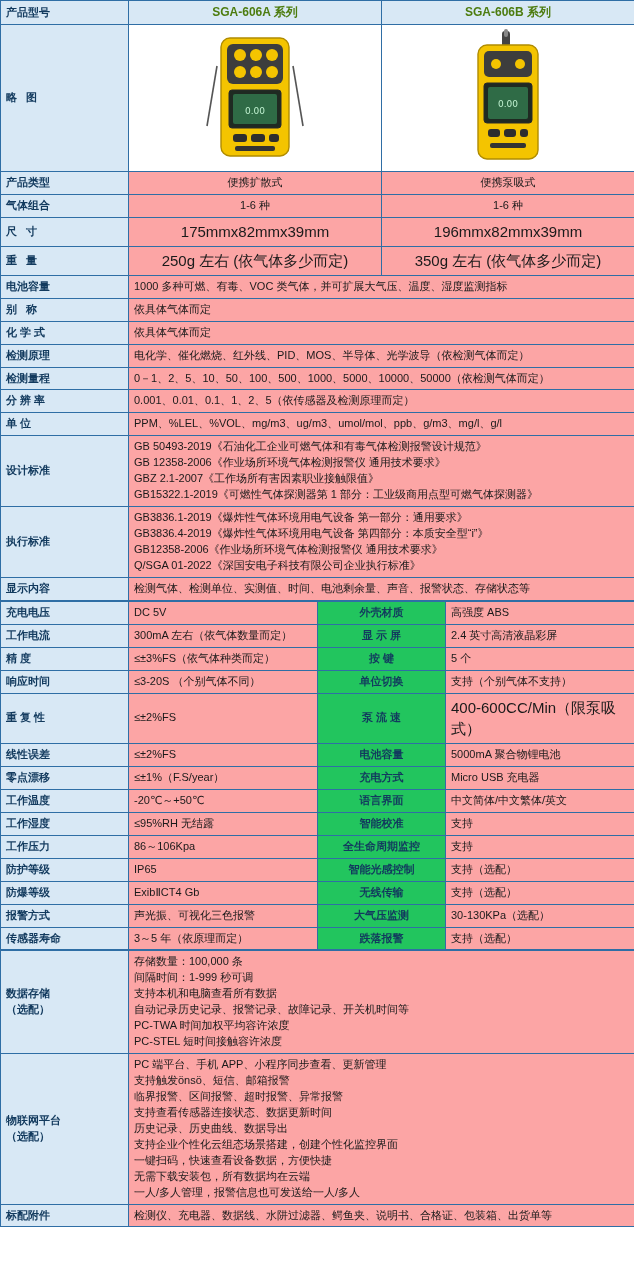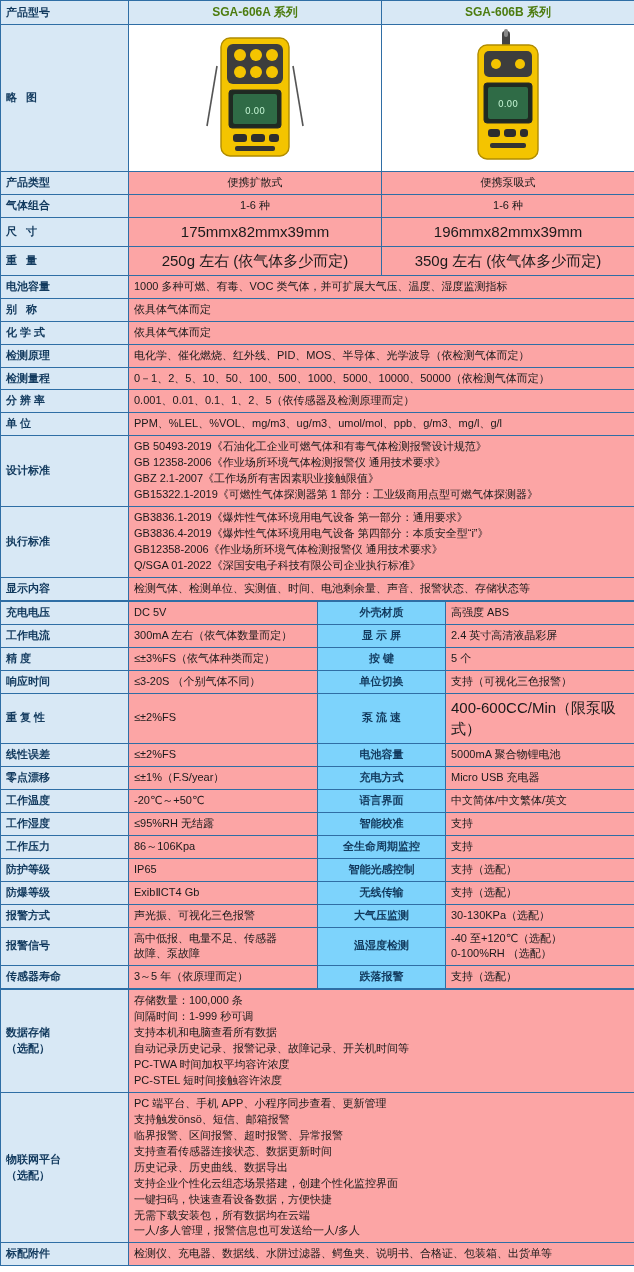--- a/index.html
+++ b/index.html
@@ -22,21 +22,21 @@
     line-height:1.45;
     word-break:break-word;
   }
   .lbl{
     background:#d8e8f5;
     font-weight:bold;
     color:#123a5e;
     width:128px;
   }
   .lbl-wide{
-    background:#7dd3fc;
+    background:#22c55e;
     text-align:center;
     font-weight:bold;
     color:#123a5e;
     margin-left:16px;
   }
   .ctr{text-align:center;}
   .val{background:#fca5a5;}
   .hdr{
     background:#d8e8f5;
     text-align:center;
@@ -229,21 +229,21 @@
   <tr>
     <td class="lbl">精    度</td>
     <td class="val">≤±3%FS（依气体种类而定）</td>
     <td class="lbl-wide">按    键</td>
     <td class="val">5 个</td>
   </tr>
   <tr>
     <td class="lbl">响应时间</td>
     <td class="val">≤3-20S （个别气体不同）</td>
     <td class="lbl-wide">单位切换</td>
-    <td class="val">支持（可视化三色报警）</td>
+    <td class="val">支持（个别气体不支持）</td>
   </tr>
   <tr>
     <td class="lbl">重 复 性</td>
     <td class="val">≤±2%FS</td>
     <td class="lbl-wide">泵 流 速</td>
     <td class="val small">400-600CC/Min（限泵吸式）</td>
   </tr>
   <tr>
     <td class="lbl">线性误差</td>
     <td class="val">≤±2%FS</td>
@@ -286,32 +286,20 @@
     <td class="lbl-wide">无线传输</td>
     <td class="val">支持（选配）</td>
   </tr>
   <tr>
     <td class="lbl">报警方式</td>
     <td class="val">声光振、可视化三色报警</td>
     <td class="lbl-wide">大气压监测</td>
     <td class="val">30-130KPa（选配）</td>
   </tr>
 
-  <tr>
-    <td class="lbl">报警信号</td>
-    <td class="val multi">
-      <div>高中低报、电量不足、传感器</div>
-      <div>故障、泵故障</div>
-    </td>
-    <td class="lbl-wide">温湿度检测</td>
-    <td class="val multi">
-      <div>-40 至+120℃（选配）</div>
-      <div>0-100%RH  （选配）</div>
-    </td>
-  </tr>
 
   <tr>
     <td class="lbl">传感器寿命</td>
     <td class="val">3～5 年（依原理而定）</td>
     <td class="lbl-wide">跌落报警</td>
     <td class="val">支持（选配）</td>
   </tr>
 </tbody>
   </table>
 

